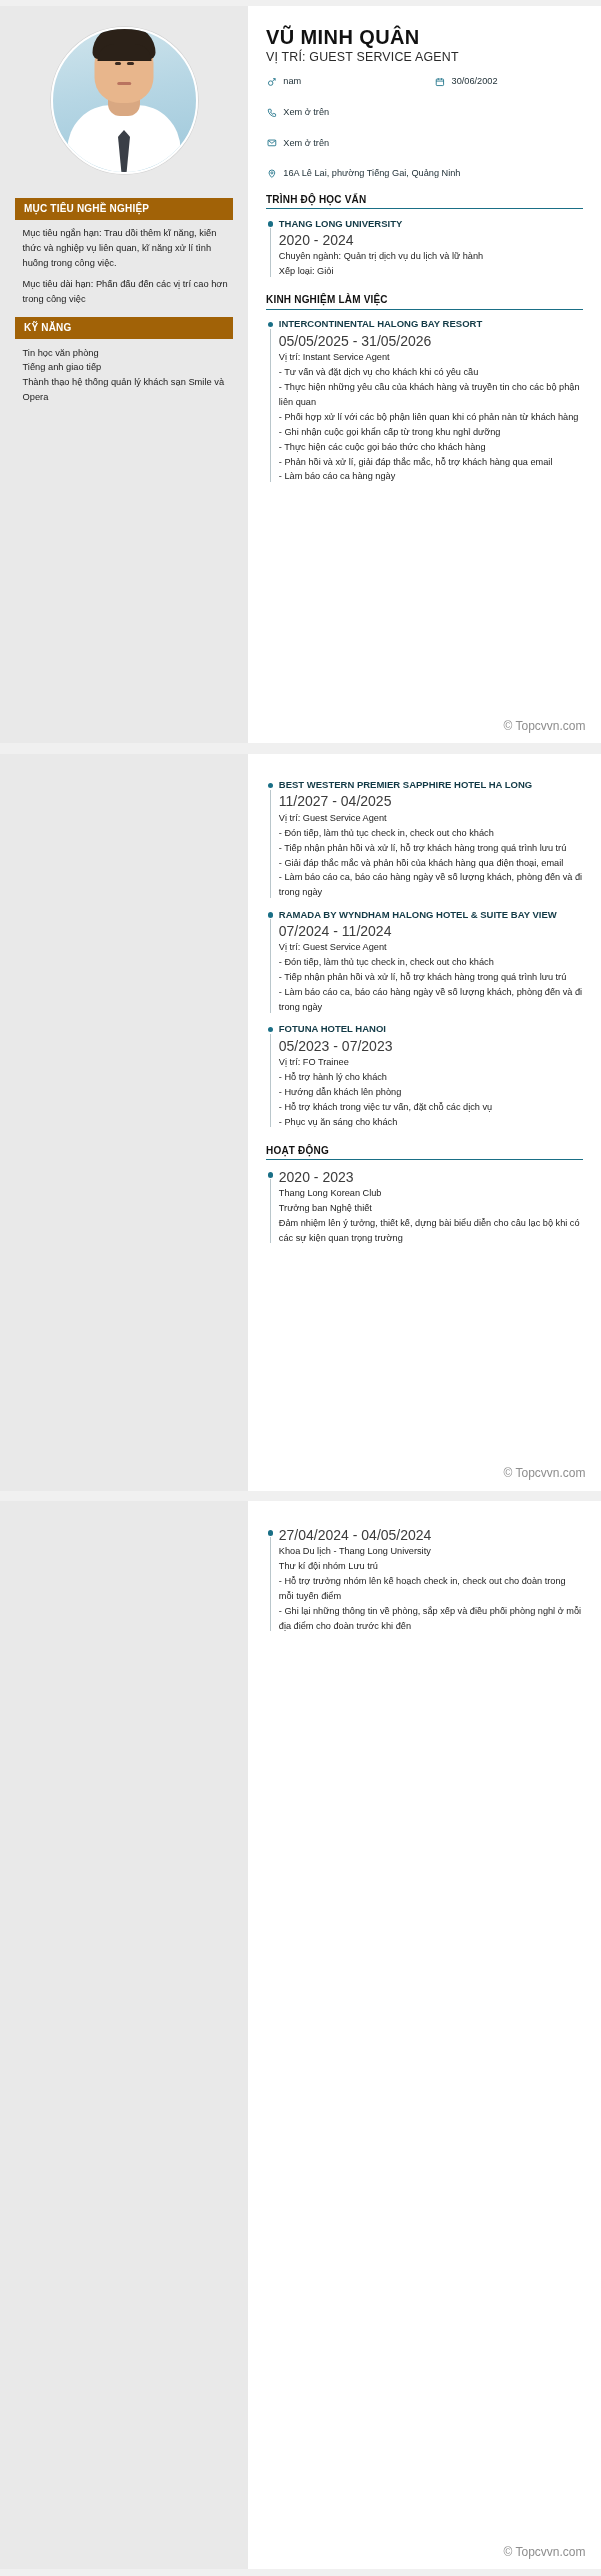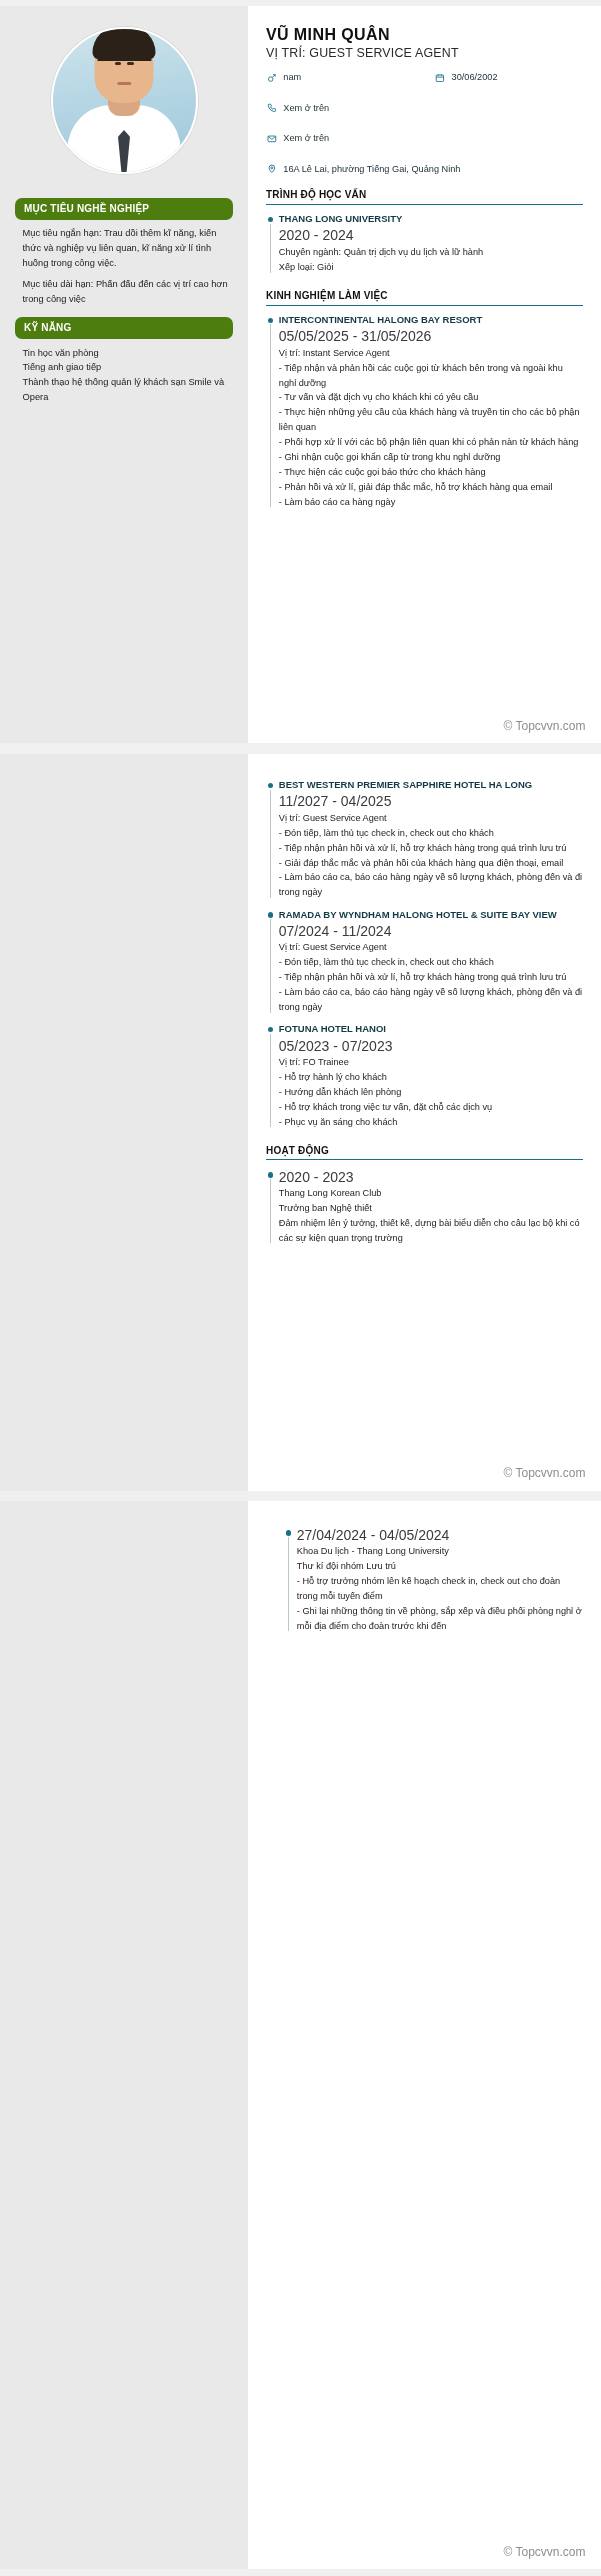--- a/index.html
+++ b/index.html
@@ -18,21 +18,21 @@
   }
   .page {
     width: 602px;
     background: #ffffff;
     position: relative;
     display: flex;
     overflow: hidden;
   }
   .page-1 { height: 737px; }
   .page-2 { height: 737px; }
-  .page-3 { height: 1068px; gap: 18px; }
+  .page-3 { height: 1068px; }
 
   
   .left-col {
     width: 248px;
     background: #e9e9e9;
     padding: 0;
     position: relative;
     flex: 0 0 248px;
   }
   .left-col.blank { background: #e9e9e9; }
@@ -94,46 +94,45 @@
     width: 13.5px; height: 3px; background: #b9735f; border-radius: 2.3px;
   }
   .ph-tie {
     position: absolute; left: 50%; bottom: 0; transform: translateX(-50%);
     width: 12px; height: 42px; background: #3a3f47;
     clip-path: polygon(50% 0, 100% 16%, 72% 100%, 28% 100%, 0 16%);
   }
 
   .left-section { padding: 0 15px; }
   .left-head {
-    background: #4d7c0f;
+    background: #a16207;
     color: #ffffff;
     font-weight: bold;
     font-size: 10px;
     letter-spacing: 0.2px;
     padding: 5.3px 9px;
     margin: 10.5px 0 6.8px 0;
-    border-radius: 7px;
   }
   .left-body {
     font-size: 9.3px;
     color: #222;
     line-height: 1.58;
     padding: 0 4.5px 0 7.5px;
   }
   .left-body p { margin: 0 0 6.8px 0; }
   .left-body .line { margin: 0; }
 
   
   .right-col {
     flex: 1 1 auto;
     padding: 19.5px 19.5px 19.5px 18px;
     position: relative;
   }
   .name {
-    font-size: 16px;
+    font-size: 20px;
     font-weight: bold;
     color: #111;
     letter-spacing: 0.4px;
     line-height: 1.12;
   }
   .job-title {
     font-size: 12.4px;
     color: #2a2a2a;
     margin-top: 2.3px;
     letter-spacing: 0.2px;
@@ -299,21 +298,20 @@
         </div>
       </div>
 
       <div class="sec-title">KINH NGHIỆM LÀM VIỆC</div>
       <div class="entry">
         <div class="guide"></div>
         <div class="org">INTERCONTINENTAL HALONG BAY RESORT</div>
         <div class="date">05/05/2025 - 31/05/2026</div>
         <div class="etext">
           <div>Vị trí: Instant Service Agent</div>
-          <div>- Tiếp nhận và phản hồi các cuộc gọi từ khách bên trong và ngoài khu nghỉ dưỡng</div>
           <div>- Tư vấn và đặt dịch vụ cho khách khi có yêu cầu</div>
           <div>- Thực hiện những yêu cầu của khách hàng và truyền tin cho các bộ phận liên quan</div>
           <div>- Phối hợp xử lí với các bộ phận liên quan khi có phản nàn từ khách hàng</div>
           <div>- Ghi nhận cuộc gọi khẩn cấp từ trong khu nghỉ dưỡng</div>
           <div>- Thực hiện các cuộc gọi báo thức cho khách hàng</div>
           <div>- Phản hồi và xử lí, giải đáp thắc mắc, hỗ trợ khách hàng qua email</div>
           <div>- Làm báo cáo ca hàng ngày</div>
         </div>
       </div>
 

